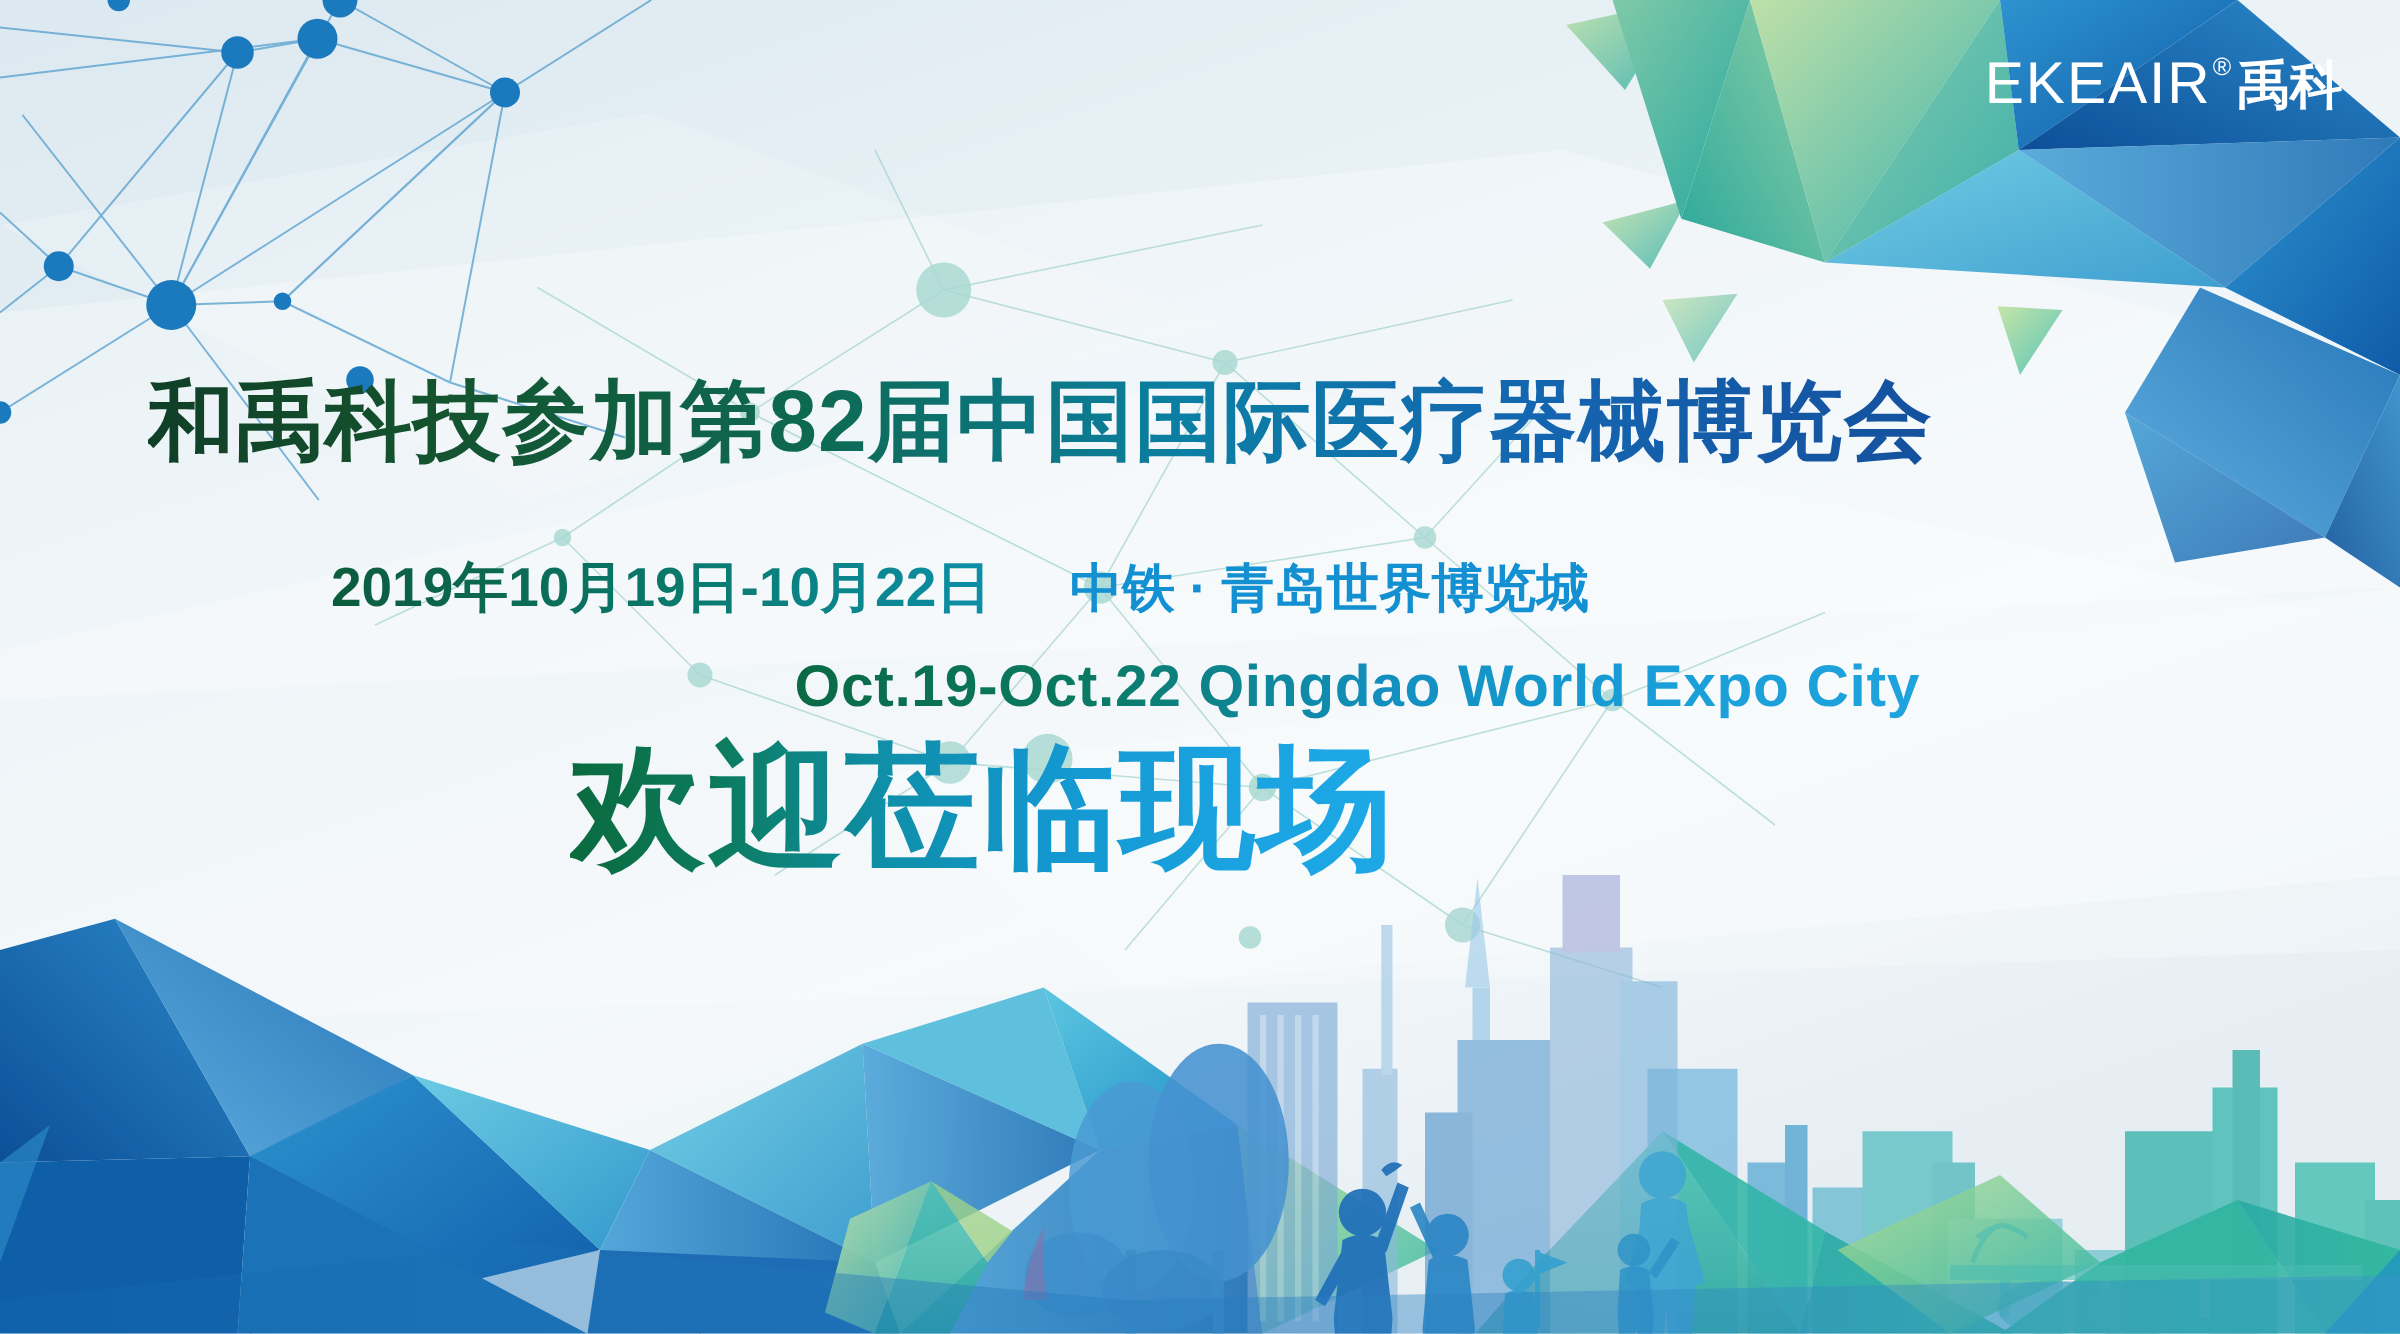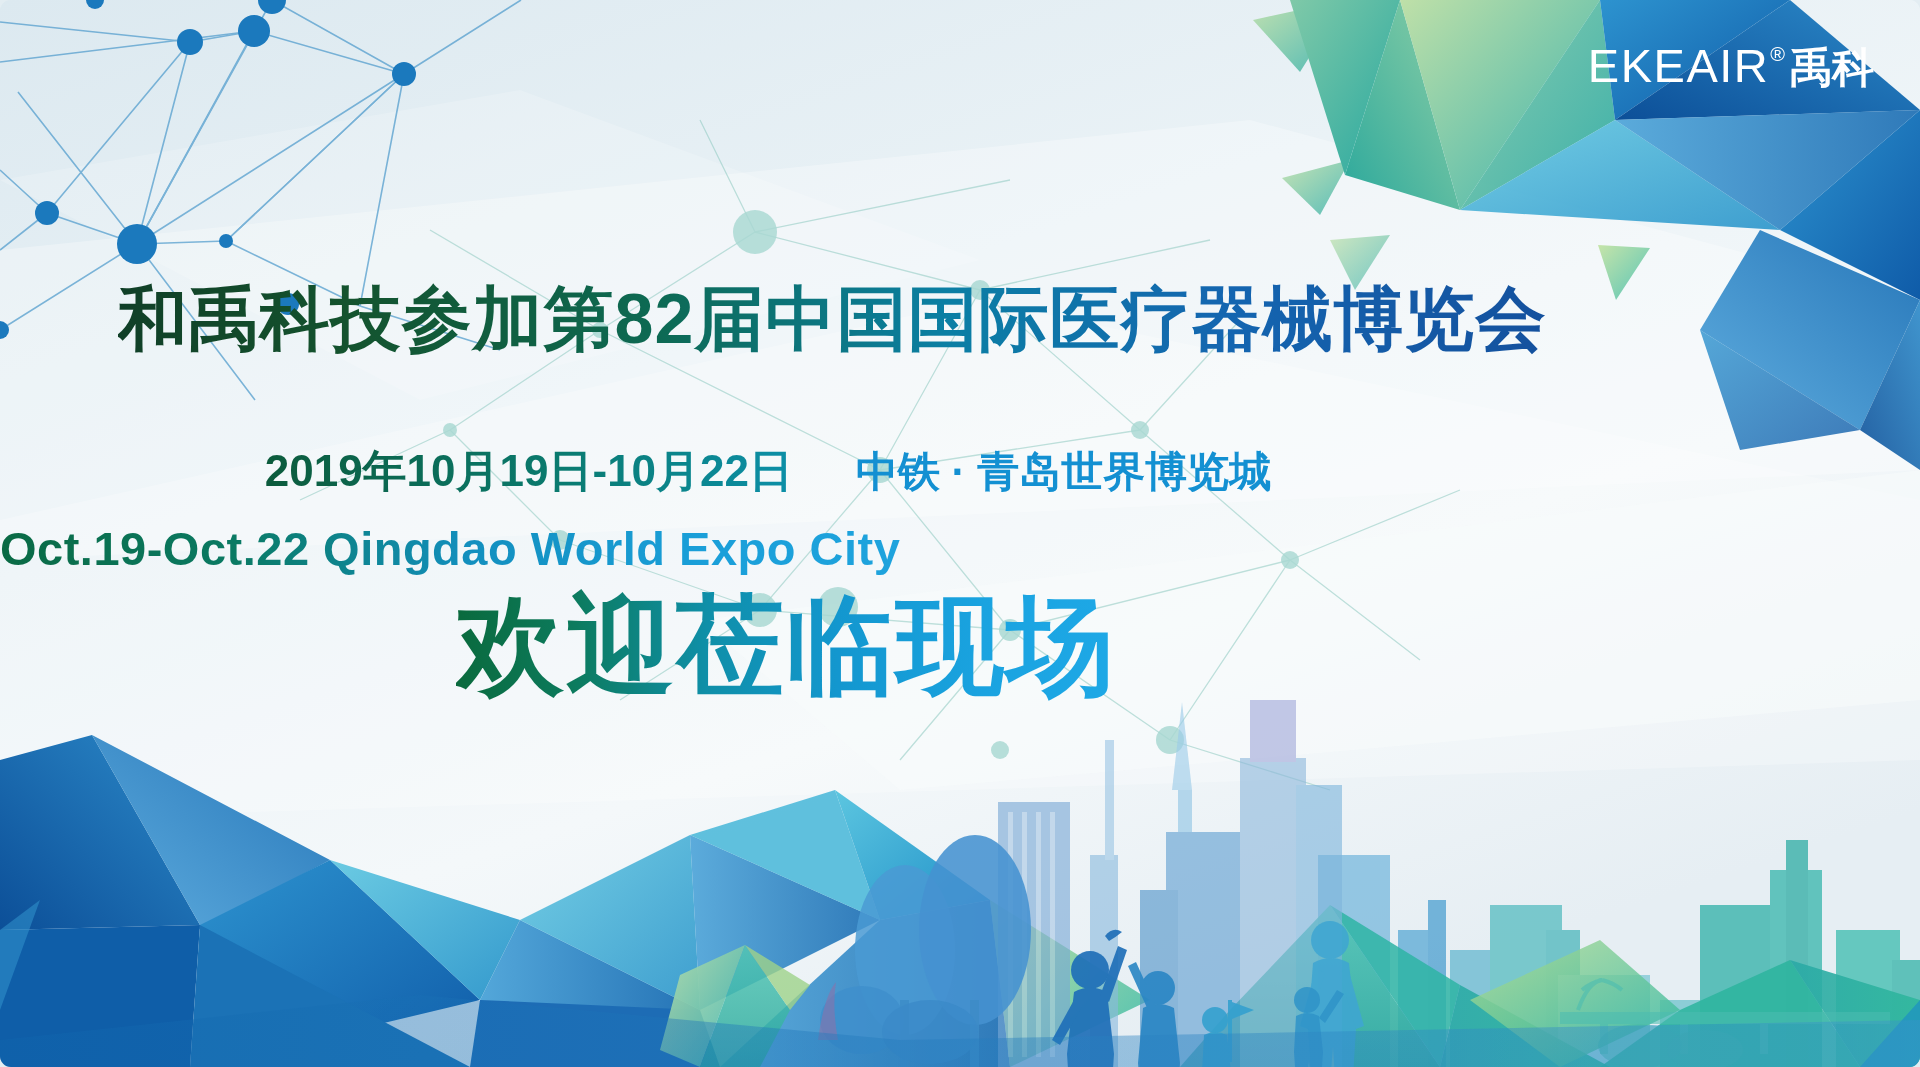--- a/index.html
+++ b/index.html
@@ -4,41 +4,40 @@
 <style>
   * { margin:0; padding:0; box-sizing:border-box; }
   html, body {
     width:1920px; height:1067px; overflow:hidden;
     background:#e3edf2;
     font-family:"Liberation Sans","DejaVu Sans",sans-serif;
   }
   #banner {
     position:relative; width:1920px; height:1067px; overflow:hidden;
     background:linear-gradient(160deg,#dfeaf1 0%,#e6eff4 28%,#f2f7fa 55%,#eaf2f6 78%,#e2ecf2 100%);
-    border-radius:11px;
   }
   .layer { position:absolute; inset:0; width:1920px; height:1067px; }
   #content {
     position:absolute; left:0; top:0; width:1920px; height:1067px;
     z-index:40; pointer-events:none;
   }
   #logo {
     position:absolute; right:46px; top:42px;
     display:flex; align-items:flex-start;
     color:#ffffff; pointer-events:auto;
   }
   #logo .mark {
     font-size:47px; letter-spacing:1.5px; font-weight:400; line-height:1;
     font-family:"Liberation Sans","DejaVu Sans",sans-serif;
   }
   #logo .reg { font-size:20px; line-height:1; margin-top:2px; margin-left:1px; }
   #logo .cn { font-size:42px; line-height:1; margin-top:5px; margin-left:5px; font-weight:700; }
 
   #headline-wrap {
-    position:absolute; left:0; top:283px; width:1664px;
+    position:absolute; left:0; top:301px; width:1664px;
     text-align:center;
   }
   #headline {
     display:inline-block;
     font-size:70px; font-weight:700; line-height:1.05; letter-spacing:1px;
     background:linear-gradient(90deg,#103f27 0%,#14532e 16%,#0d6a54 38%,#0b7fa4 58%,#1465b0 78%,#14519e 100%);
     -webkit-background-clip:text; background-clip:text;
     color:transparent; -webkit-text-fill-color:transparent;
     white-space:nowrap;
   }
@@ -51,21 +50,21 @@
     -webkit-background-clip:text; background-clip:text;
     color:transparent; -webkit-text-fill-color:transparent;
     white-space:nowrap;
   }
   .sub-gap { display:inline-block; width:54px; }
   .sub-venue {
     display:inline-block; font-size:42px; font-weight:700; line-height:1.1;
     color:#1390d2; white-space:nowrap;
   }
   #english-wrap {
-    position:absolute; left:0; top:523px; width:1536px; text-align:left;
+    position:absolute; left:0; top:523px; width:1536px; text-align:right;
   }
   #english {
     display:inline-block; font-size:47px; font-weight:700; line-height:1.1;
     letter-spacing:0.5px;
     background:linear-gradient(90deg,#0a6a44 0%,#0a7a63 26%,#128fbe 52%,#1a9fd9 78%,#1ea3dd 100%);
     -webkit-background-clip:text; background-clip:text;
     color:transparent; -webkit-text-fill-color:transparent;
     white-space:nowrap;
   }
   #welcome-wrap {

